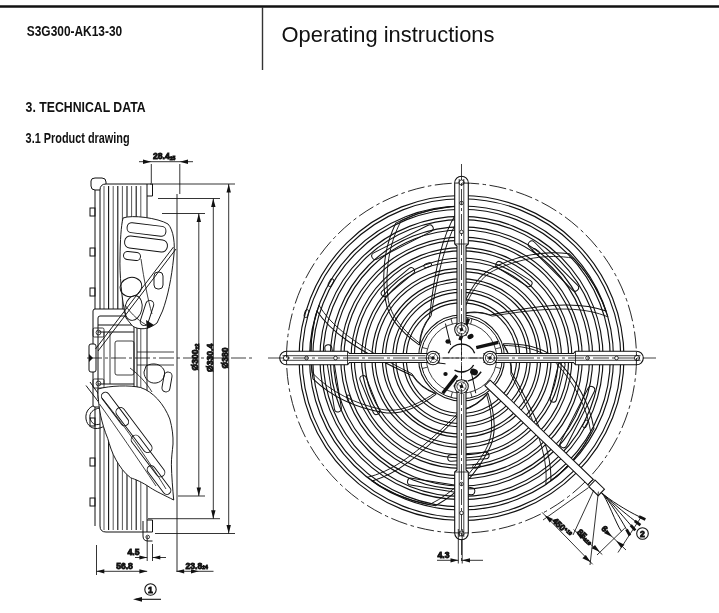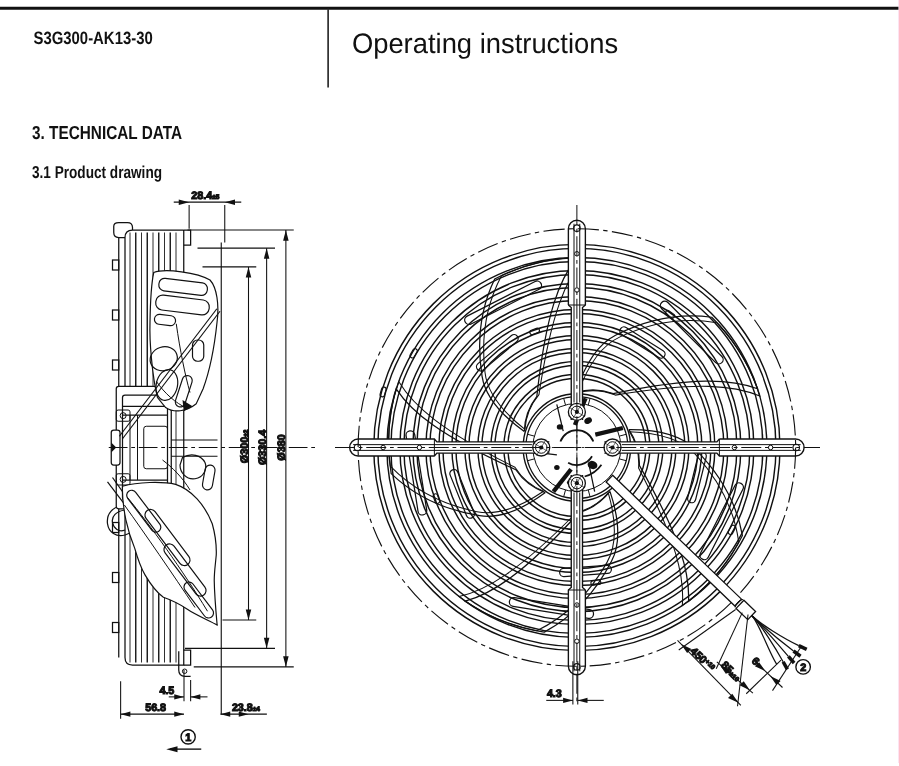--- a/index.html
+++ b/index.html
@@ -1,17 +1,17 @@
 <!DOCTYPE html>
 <html><head>
 <meta charset="utf-8">
 <style>
   html,body{margin:0;padding:0;background:#fff;}
   body{width:719px;height:613px;overflow:hidden;font-family:"Liberation Sans",sans-serif;}
-  #stage{position:relative;width:719px;height:613px;background:#f9a8d4;}
+  #stage{position:relative;width:719px;height:613px;background:#d946ef;}
   svg{display:block;}
   text{fill:#111;}
   .dimtxt{font-family:"Liberation Sans",sans-serif;font-weight:bold;font-size:8.6px;}
   .toltxt{font-size:5.2px;font-weight:bold;}
 </style>
 </head>
 <body>
 <div id="stage">
 
 <svg id="drawing" width="719" height="613" viewBox="0 0 719 613" xmlns="http://www.w3.org/2000/svg">

